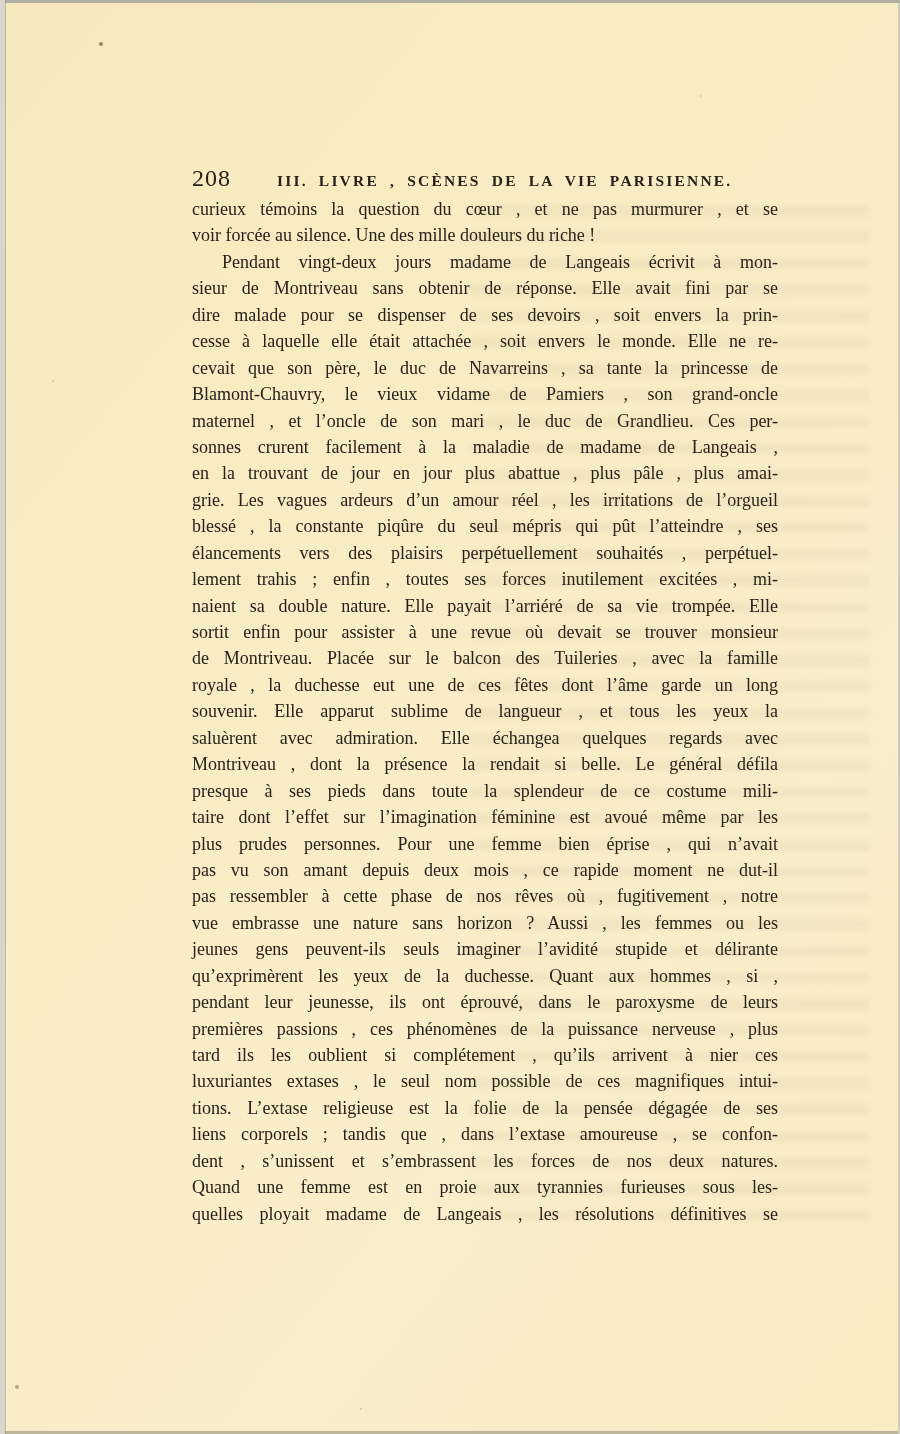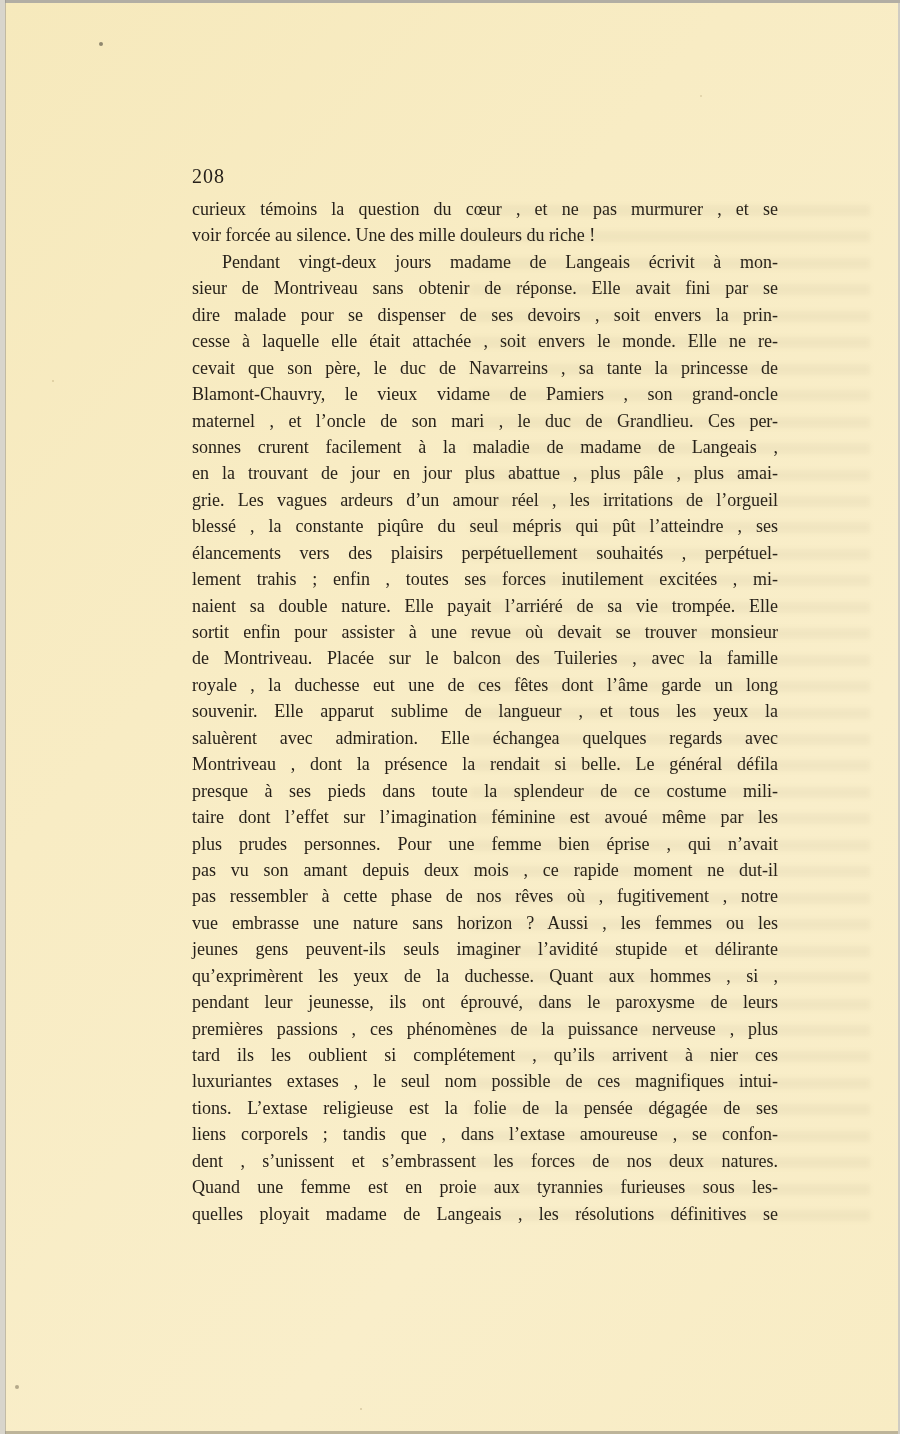--- a/index.html
+++ b/index.html
@@ -28,21 +28,21 @@
       inset 0 3px 0 var(--edge-top),
       inset -2px 0 0 var(--edge-right),
       inset 0 -3px 0 var(--edge-bottom);
   }
   .header{
     position:absolute;top:165px;left:192px;width:586px;
     display:flex;align-items:baseline;
     white-space:nowrap;
   }
   .pagenum{
-    font-size:20px;letter-spacing:1px;margin-right:46px;
+    font-size:24px;letter-spacing:1px;margin-right:46px;
   }
   .running-title{
     font-size:15.5px;font-weight:700;letter-spacing:2.2px;word-spacing:5px;
   }
   .text-block{
     position:absolute;top:196px;left:192px;width:586px;
   }
   .line{
     height:26.45px;line-height:26.45px;
     font-size:18px;
@@ -71,20 +71,21 @@
       700px 95px 0 0 rgba(160,140,90,.3);
     pointer-events:none;
   }
 </style>
 </head>
 <body>
 
 <div class="scan">
   <div class="header">
     <span class="pagenum">208</span>
+    <span class="running-title">III. LIVRE , SCÈNES DE LA VIE PARISIENNE.</span>
   </div>
 
   <div class="text-block">
       <div class="line">curieux témoins la question du cœur , et ne pas murmurer , et se</div>
       <div class="line para-end">voir forcée au silence. Une des mille douleurs du riche !</div>
       <div class="line indent">Pendant vingt-deux jours madame de Langeais écrivit à mon-</div>
       <div class="line">sieur de Montriveau sans obtenir de réponse. Elle avait fini par se</div>
       <div class="line">dire malade pour se dispenser de ses devoirs , soit envers la prin-</div>
       <div class="line">cesse à laquelle elle était attachée , soit envers le monde. Elle ne re-</div>
       <div class="line">cevait que son père, le duc de Navarreins , sa tante la princesse de</div>

